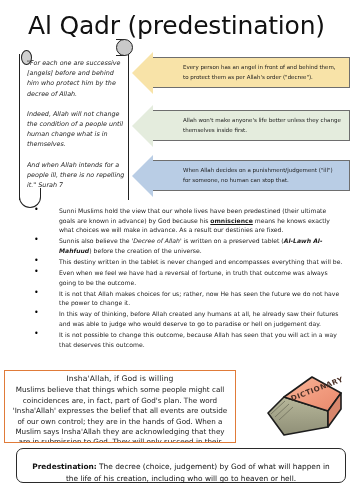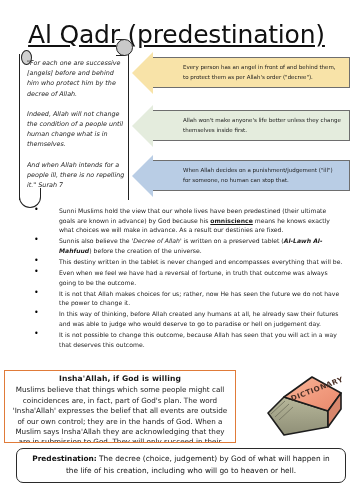--- a/index.html
+++ b/index.html
@@ -12,30 +12,29 @@
     height: 500px;
     position: relative;
     overflow: hidden;
     font-family: "Liberation Sans", sans-serif;
     color: #1a1a1a;
   }
 
   
   .page-title {
     position: absolute;
-    top: 20px;
+    top: 11px;
     left: 0;
     width: 353px;
     text-align: center;
     font-size: 25px;
     font-weight: 400;
     letter-spacing: -0.2px;
     color: #111;
     font-family: "DejaVu Sans", sans-serif;
-    text-decoration: underline;
   }
 
   
   .scroll-wrap {
     position: absolute;
     left: 9px;
     top: 48px;
     width: 122px;
     height: 158px;
   }
@@ -216,21 +215,21 @@
     box-sizing: border-box;
     overflow: hidden;
     text-align: center;
     font-family: "DejaVu Sans", sans-serif;
     font-size: 7.2px;
     line-height: 10.4px;
     color: #1a1a1a;
     padding: 3px 6px 0 6px;
   }
   .insha-title {
-    font-weight: bold;
+    font-weight: normal;
     font-size: 7.6px;
     letter-spacing: 0.1px;
     margin-bottom: 1px;
   }
 
   
   .dictionary {
     position: absolute;
     left: 262px;
     top: 373px;
@@ -247,21 +246,21 @@
     height: 35px;
     background: #ffffff;
     border: 1.6px solid #2a2a2a;
     border-radius: 7px;
     box-sizing: border-box;
     text-align: center;
     font-family: "DejaVu Sans", sans-serif;
     font-size: 7.4px;
     line-height: 11.5px;
     color: #111;
-    padding: 4px 10px 0 10px;
+    padding: 12px 10px 0 10px;
   }
   .definition-box b { font-weight: bold; }
 </style>
 </head>
 <body>
 
 <div class="page-title">Al Qadr (predestination)</div>
 
 <div class="scroll-wrap">
   <div class="scroll-body"></div>

